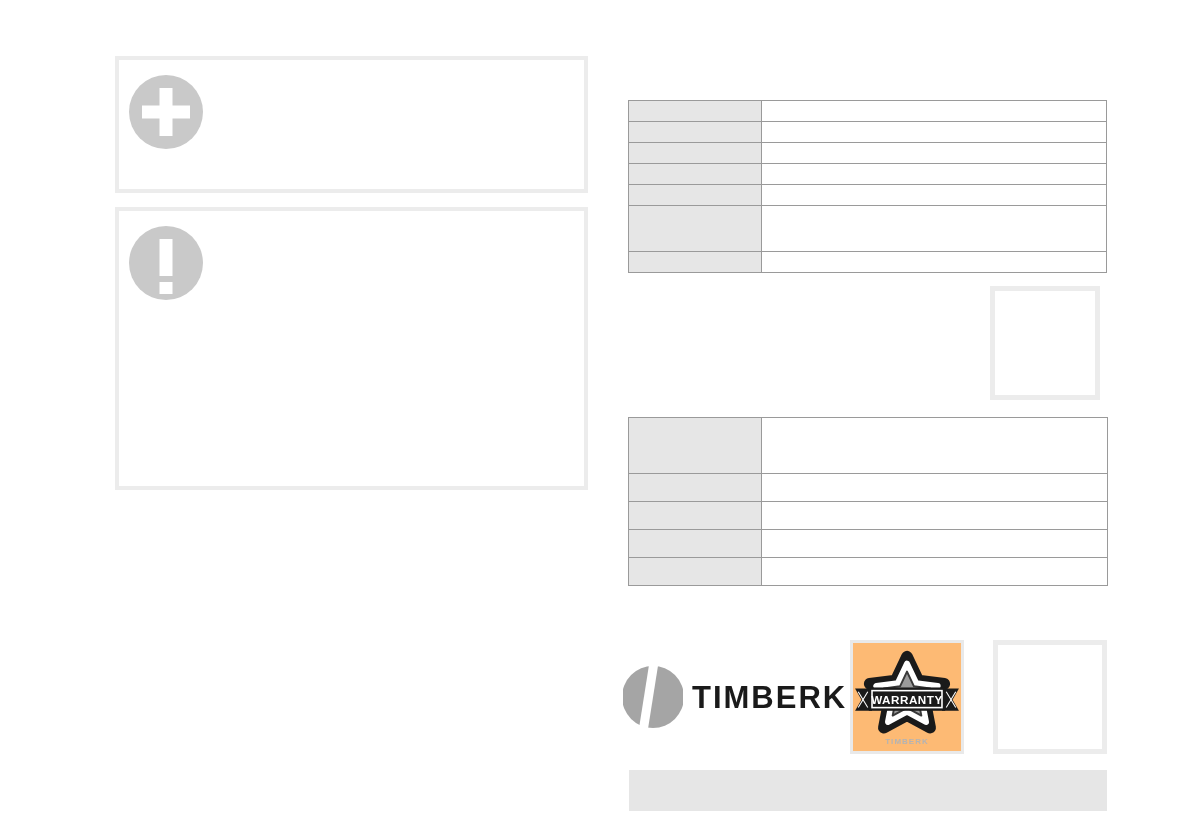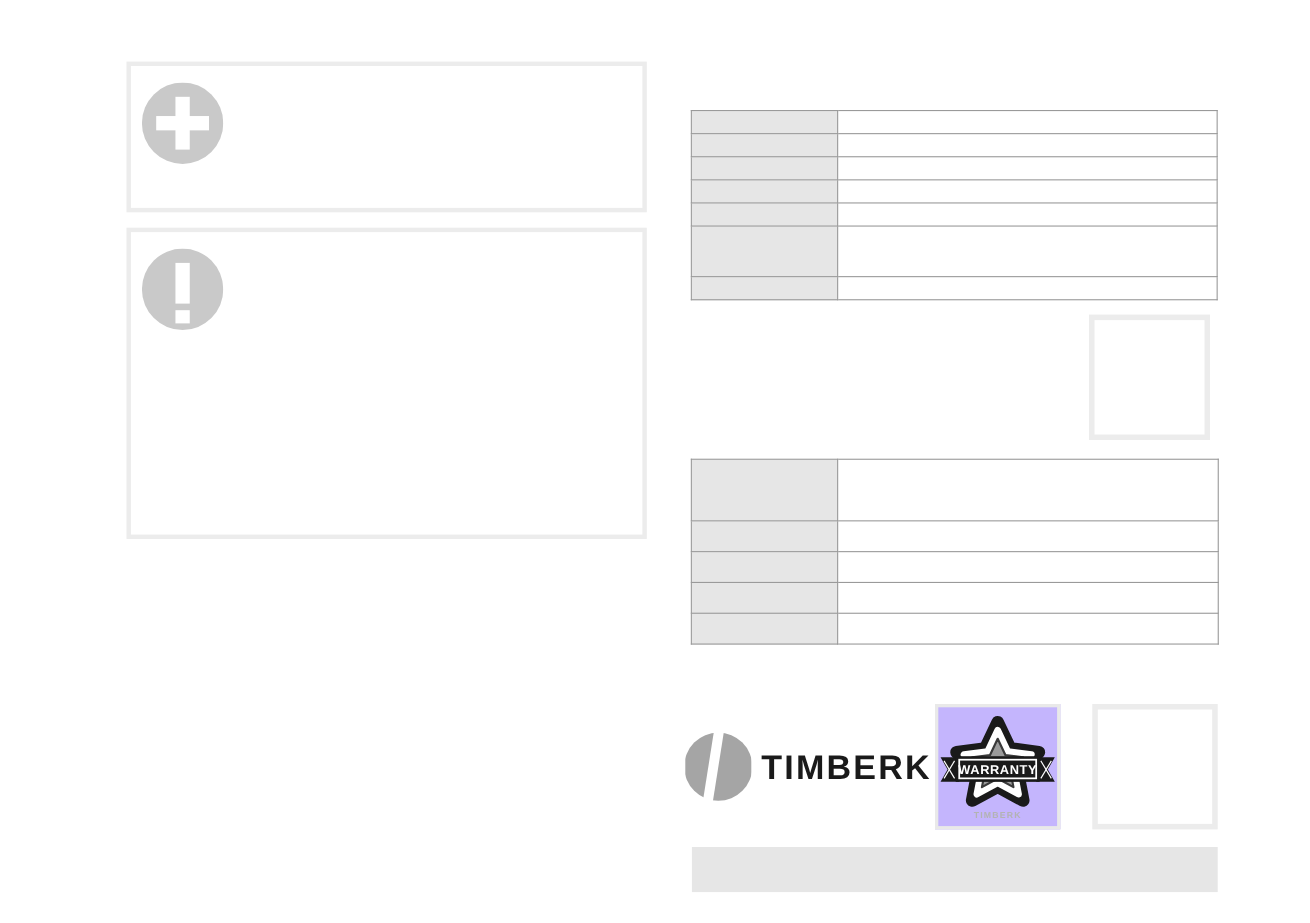--- a/index.html
+++ b/index.html
@@ -28,21 +28,21 @@
   .stamp-box{position:absolute;box-sizing:border-box;background:#ffffff;}
   .stamp-box.top-right{left:990px;top:286px;width:110px;height:114px;border:5px solid #ececec;}
   .stamp-box.bottom-right{left:993px;top:640px;width:114px;height:114px;border:5px solid #ececec;}
 
   
   .brand-logo{position:absolute;left:623px;top:664px;display:flex;align-items:center;}
   .brand-logo .mark{width:60px;height:66px;}
   .brand-logo .word{margin-left:9px;font-size:31px;font-weight:bold;letter-spacing:2px;color:#1a1a1a;line-height:1;}
 
   
-  .warranty-box{position:absolute;left:850px;top:640px;width:114px;height:114px;box-sizing:border-box;border:3px solid #e9e9e9;background:#c4b5fd;display:flex;align-items:center;justify-content:center;}
+  .warranty-box{position:absolute;left:850px;top:640px;width:114px;height:114px;box-sizing:border-box;border:3px solid #e9e9e9;background:#fdba74;display:flex;align-items:center;justify-content:center;}
   .warranty-box svg{width:106px;height:106px;}
 
   
   .footer-bar{position:absolute;left:629px;top:770px;width:478px;height:41px;background:#e6e6e6;}
 </style>
 </head>
 <body>
 
 <div class="page">
 

